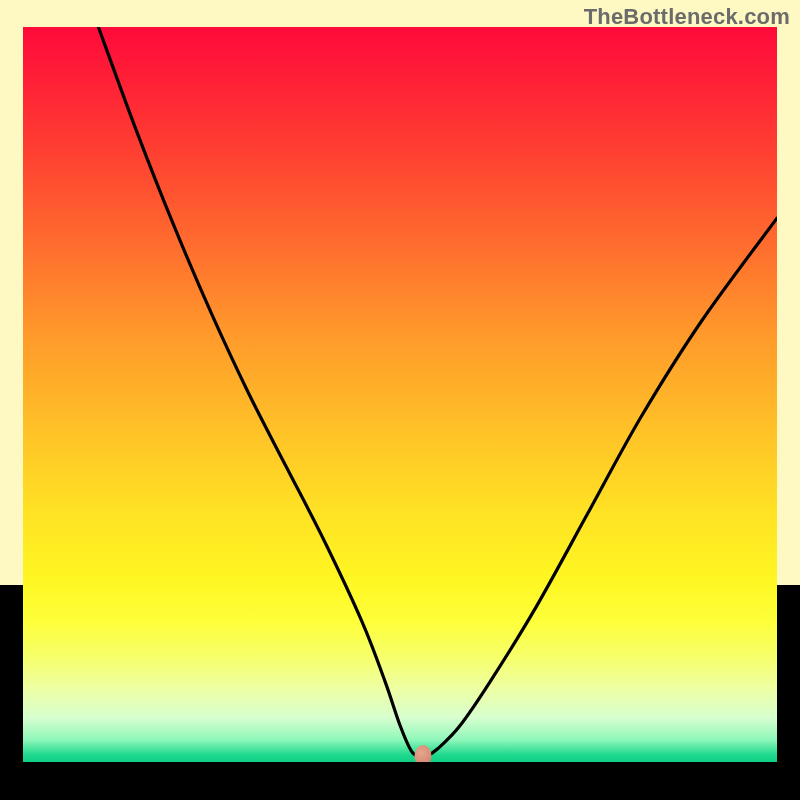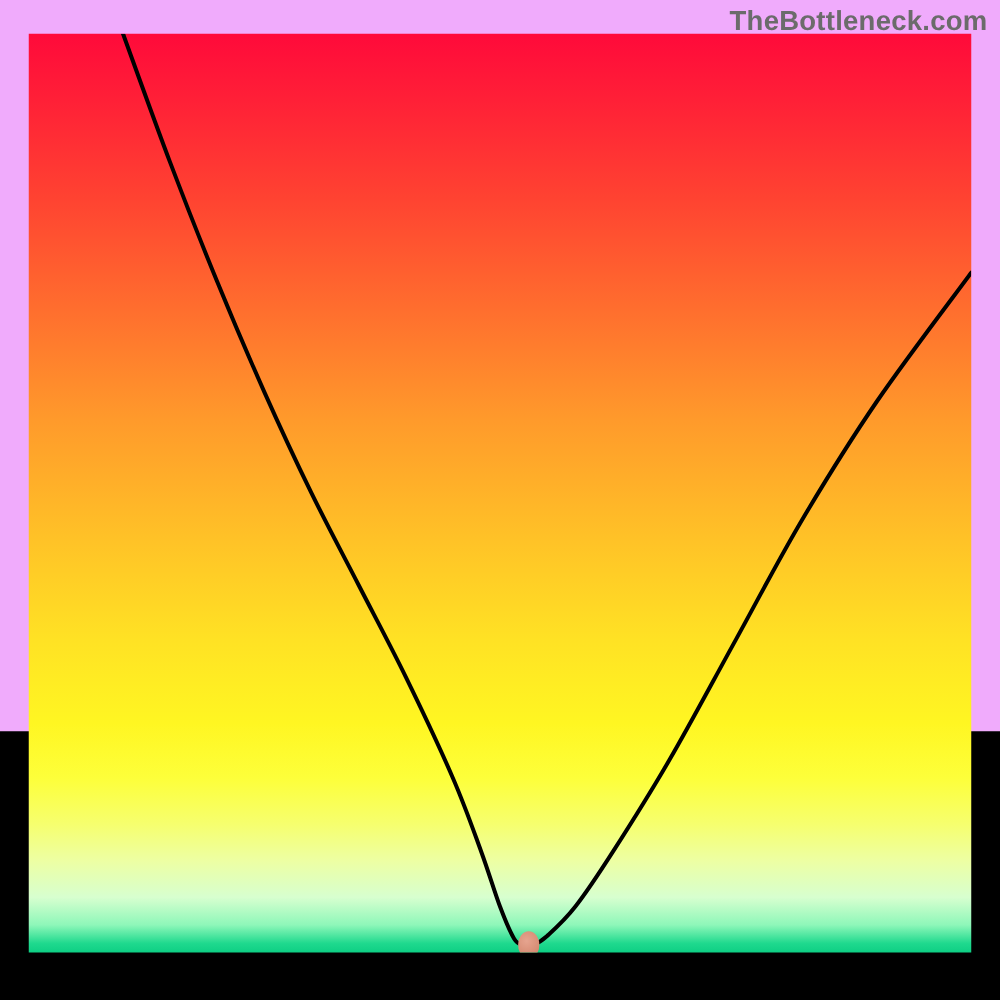--- a/index.html
+++ b/index.html
@@ -8,21 +8,21 @@
     width: 800px;
     height: 800px;
     background: #000;
     overflow: hidden;
     font-family: Arial, Helvetica, sans-serif;
   }
   .frame {
     position: relative;
     width: 800px;
     height: 585px;
-    background: #f0abfc;
+    background: #fef9c3;
   }
   .watermark {
     position: absolute;
     top: 4px;
     right: 10px;
     color: #6b6b6b;
     font-size: 22px;
     font-weight: 600;
     letter-spacing: 0.2px;
     z-index: 10;

